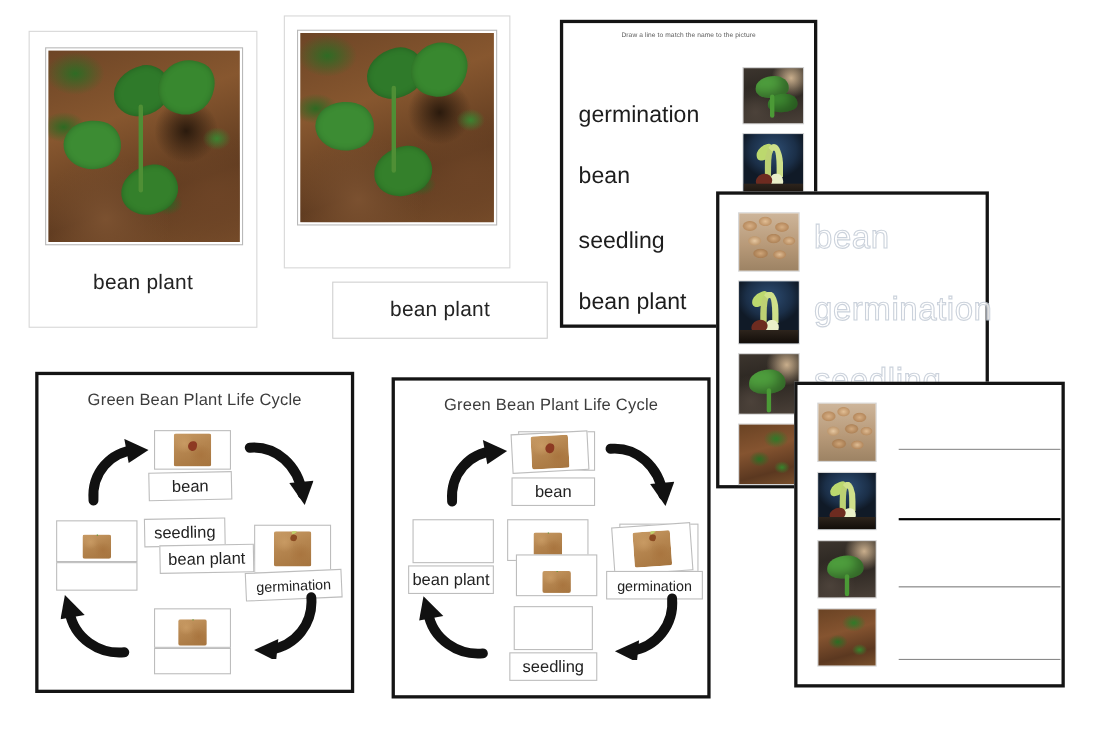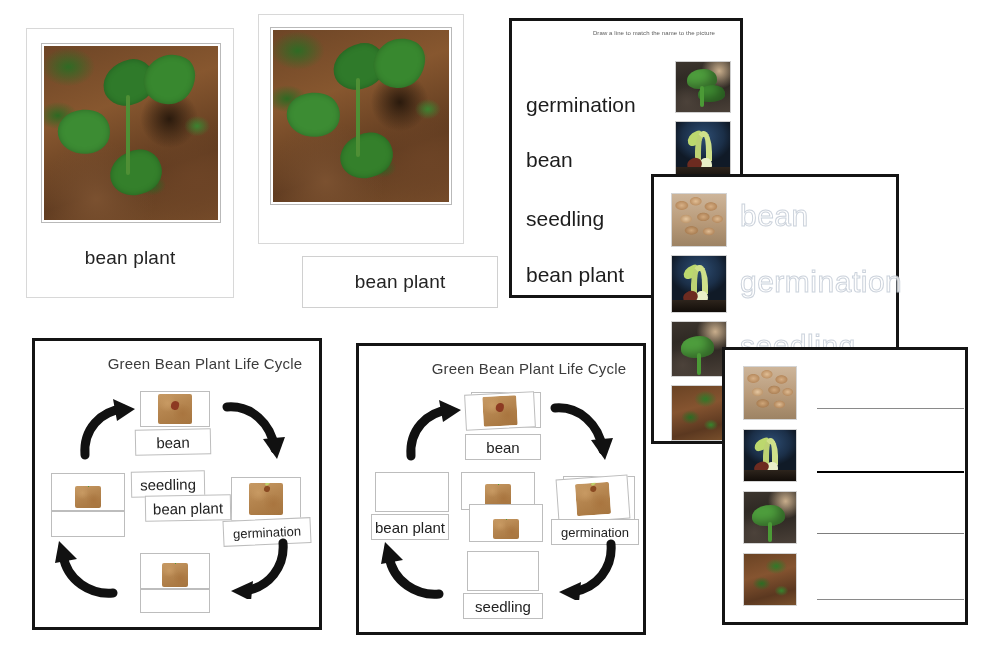--- a/index.html
+++ b/index.html
@@ -7,21 +7,21 @@
     width: 1000px; height: 667px;
     background: #ffffff;
     font-family: "Liberation Sans", sans-serif;
     overflow: hidden;
   }
   .stage { position: relative; width: 1000px; height: 667px; background:#fff; }
 
   
   .panel { position: absolute; background: #fff; }
   .panel.thin  { border: 1px solid #d8d8d8; }
-  .panel.thick { border: 3px solid #141414; padding-left: 28px; }
+  .panel.thick { border: 3px solid #141414; }
   .nom-photo-wrap {
     border:1px solid #b9b9b9; padding:2px; background:#fff;
   }
   .nom-label {
     font-size: 19px; color:#232323; letter-spacing:.2px;
     text-align:center; font-family:"Liberation Sans", sans-serif;
   }
   .label-card {
     display:flex; align-items:center; justify-content:center;
     border:1px solid #d0d0d0; background:#fff;

